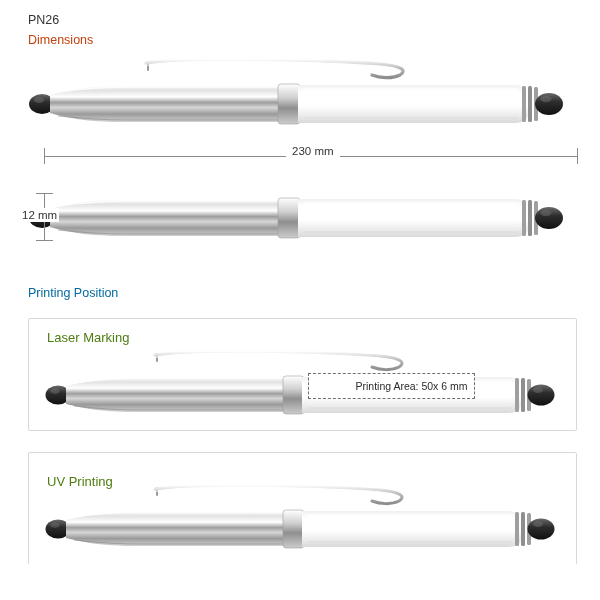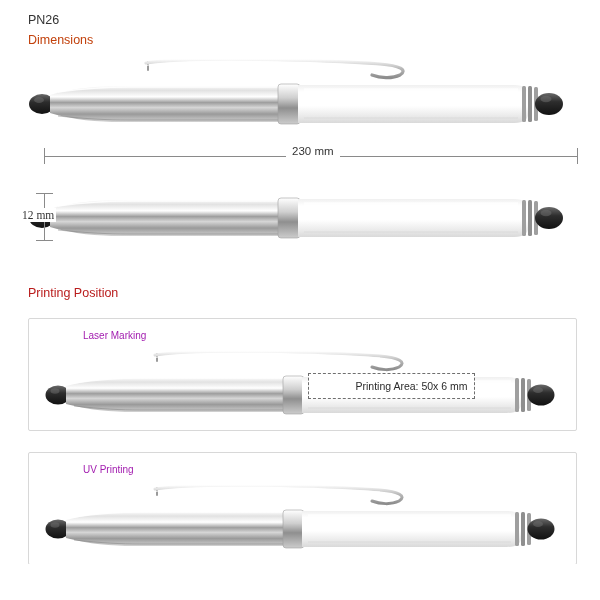--- a/index.html
+++ b/index.html
@@ -22,21 +22,21 @@
   #title-code {
     left: 28px; top: 13px;
     font-size: 12.5px; color: #333;
   }
   #title-dims {
     left: 28px; top: 33px;
     font-size: 12.5px; color: #c2410c;
   }
   #printing-position-label {
     left: 28px; top: 286px;
-    font-size: 12.5px; color: #b91c1c;
+    font-size: 12.5px; color: #0369a1;
   }
 
   
   .pen { position: absolute; }
   .pen svg { display: block; }
 
   
   .dim-line { position: absolute; background: #8a8a8a; }
   .dim-h { height: 1px; }
   .dim-v { width: 1px; }
@@ -53,23 +53,22 @@
 
   
   .panel {
     position: absolute;
     border: 1px solid #d8d8d8;
     background: #fff;
     border-radius: 2px;
   }
   .panel-title {
     position: absolute;
-    font-size: 10px;
-    color: #a21caf;
-    margin-left: 36px;
+    font-size: 13px;
+    color: #4d7c0f;
   }
   .print-area-box {
     position: absolute;
     border: 1px dashed #6f6f6f;
     background: #ffffff;
     display: flex;
     align-items: center;
     justify-content: center;
   }
   .print-area-box span {
@@ -177,21 +176,21 @@
       <rect x="506" y="19" width="4" height="34" rx="1.5" fill="#9f9f9f"></rect>
 
       <ellipse cx="521" cy="36" rx="14" ry="11" fill="url(#tipGrad)"></ellipse>
       <ellipse cx="518" cy="31" rx="5.5" ry="3.2" fill="#707070" opacity="0.5"></ellipse>
     </svg>
   </div>
 
   <div class="dim-line dim-v" style="left:44px; top:193px; height:48px;"></div>
   <div class="tick" style="left:36px; top:193px; width:17px; height:1px;"></div>
   <div class="tick" style="left:36px; top:240px; width:17px; height:1px;"></div>
-  <div class="txt" id="height-label" style="background:#fff; padding:1px 2px;font-family:Liberation Serif, serif;">12 mm</div>
+  <div class="txt" id="height-label" style="background:#fff; padding:1px 2px;">12 mm</div>
 
   <div class="txt" id="printing-position-label">Printing Position</div>
 
   <div class="panel" style="left:28px; top:318px; width:549px; height:113px;">
     <div class="panel-title" style="left:18px; top:11px;">Laser Marking</div>
 
     <div class="pen" style="left:16px; top:26px;">
       <svg width="520" height="82" viewBox="0 0 520 82">
 
         <path d="M112 16 L112 9" stroke="#9a9a9a" stroke-width="2" fill="none" stroke-linecap="round"></path>
@@ -220,21 +219,21 @@
         <ellipse cx="493" cy="45" rx="5" ry="3" fill="#707070" opacity="0.5"></ellipse>
       </svg>
     </div>
 
     <div class="print-area-box" style="left:279px; top:54px; width:167px; height:26px;padding-left:40px;">
       <span>Printing Area: 50x 6 mm</span>
     </div>
   </div>
 
   <div class="panel" style="left:28px; top:452px; width:549px; height:113px;">
-    <div class="panel-title" style="left:18px; top:11px;">UV Printing</div>
+    <div class="panel-title" style="left:18px; top:21px;">UV Printing</div>
 
     <div class="pen" style="left:16px; top:26px;">
       <svg width="520" height="82" viewBox="0 0 520 82">
         <path d="M112 16 L112 9" stroke="#9a9a9a" stroke-width="2" fill="none" stroke-linecap="round"></path>
         <path d="M110 10 C150 3 285 7 335 11 C354 12.5 362 17 354 22 C346 26 335 25 327 22" fill="none" stroke="url(#clipGrad)" stroke-width="3" stroke-linecap="round"></path>
         <path d="M110 12.5 C150 6 285 9.5 335 13" fill="none" stroke="#ffffff" stroke-width="1" opacity="0.9"></path>
 
         <ellipse cx="13" cy="50" rx="12.5" ry="9.5" fill="url(#tipGrad)"></ellipse>
         <ellipse cx="10" cy="46" rx="4.5" ry="2.8" fill="#6e6e6e" opacity="0.5"></ellipse>
 

